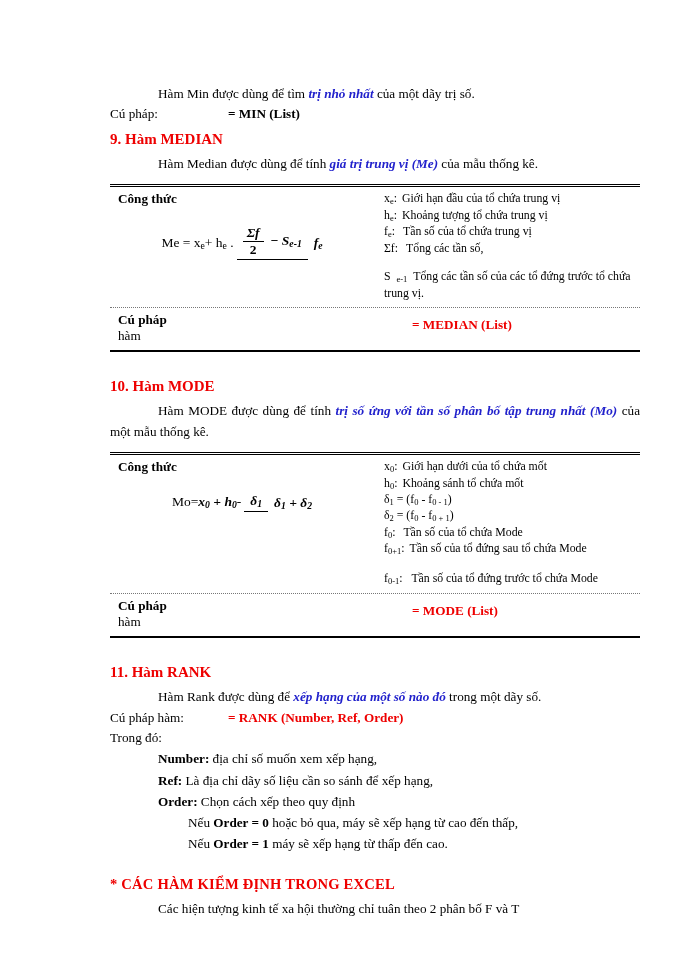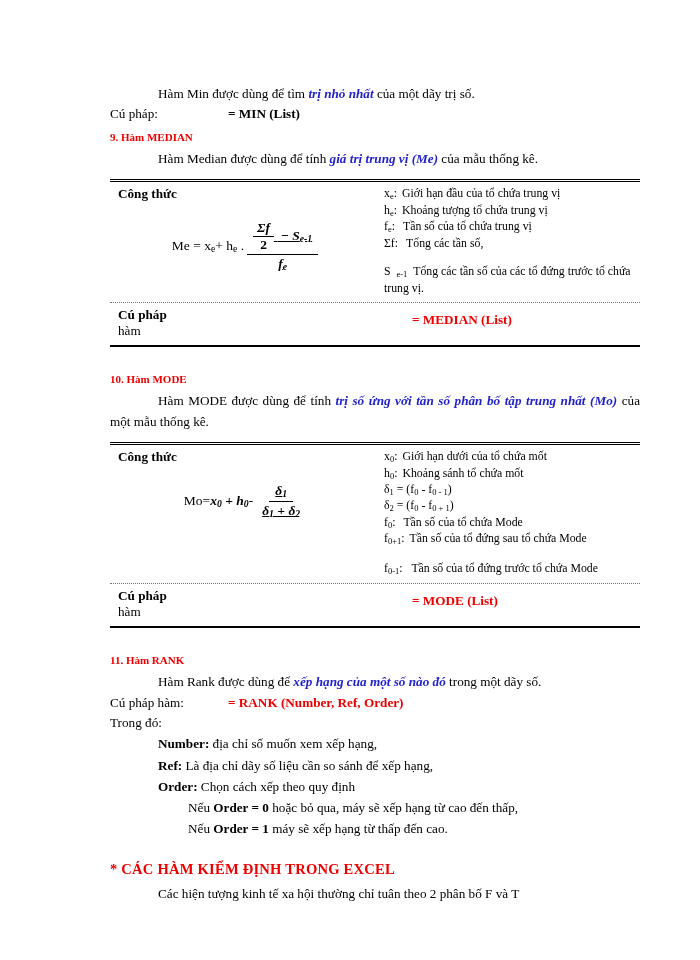--- a/index.html
+++ b/index.html
@@ -37,21 +37,21 @@
   }
   .indent { text-indent: 48px; }
   .red    { color: #ee0000; }
   .blue-i { color: #2222cc; font-style: italic; font-weight: bold; }
   .bold   { font-weight: bold; }
   .ital   { }
 
   .heading {
     color: #ee0000;
     font-weight: bold;
-    font-size: 11px;
+    font-size: 15px;
     margin: 0;
   }
   .bigheading {
     color: #ee0000;
     font-weight: bold;
     font-size: 14.6px;
     letter-spacing: .2px;
     margin: 0;
   }
 
@@ -127,25 +127,23 @@
   .math {
     font-size: 13.5px;
     display: flex;
     align-items: center;
     justify-content: center;
     margin-top: 18px;
   }
   .math .lhs { white-space: nowrap; }
   .frac {
     display: inline-flex;
-    flex-direction: column;
     align-items: center;
     vertical-align: middle;
     margin-left: 3px;
-    text-decoration: underline;
   }
   .frac .num {
     padding: 0 6px 1px 6px;
     border-bottom: 1.3px solid #000;
     white-space: nowrap;
   }
   .frac .den {
     padding: 1px 6px 0 6px;
     white-space: nowrap;
   }

